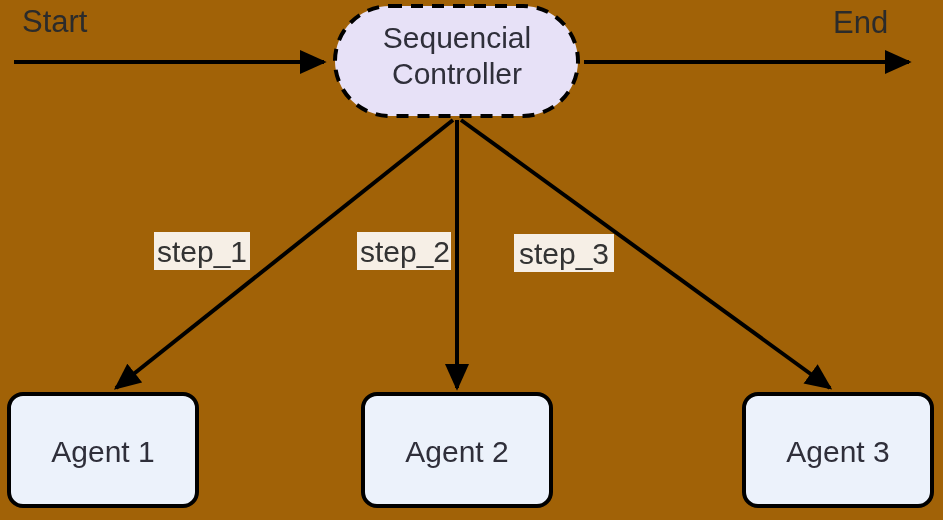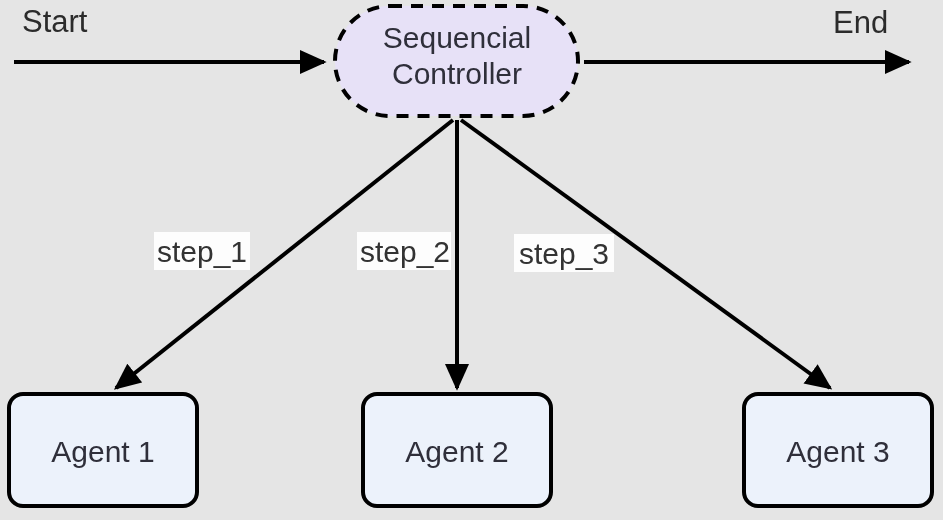--- a/index.html
+++ b/index.html
@@ -8,21 +8,21 @@
     background: #ffffff;
     width: 943px;
     height: 520px;
     overflow: hidden;
     font-family: "Liberation Sans", "DejaVu Sans", sans-serif;
   }
   .canvas {
     position: relative;
     width: 943px;
     height: 520px;
-    background: #e5e5e5;
+    background: #a16207;
   }
   svg { display: block; }
   .edge {
     stroke: #000000;
     stroke-width: 4;
     fill: none;
   }
   .flow-label {
     font-family: "Liberation Sans", "DejaVu Sans", sans-serif;
     font-size: 31px;

